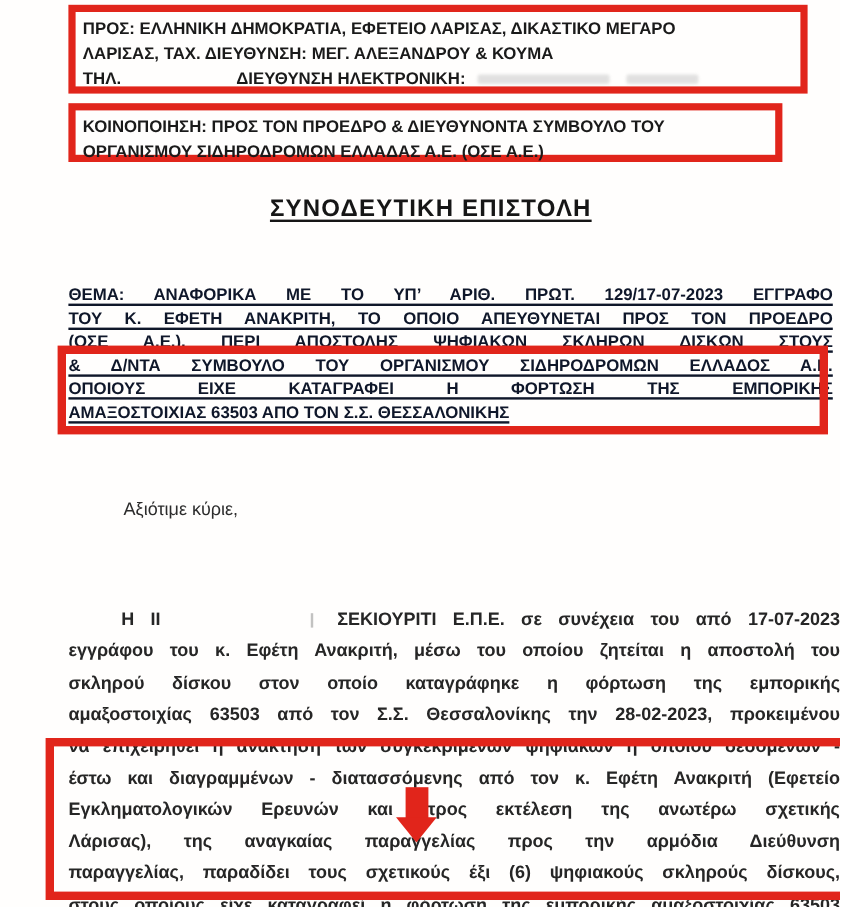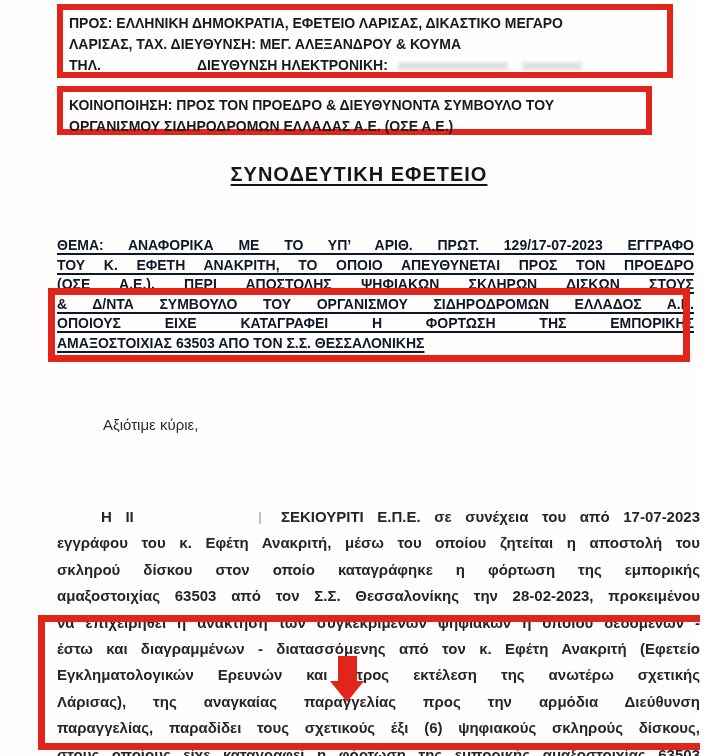--- a/index.html
+++ b/index.html
@@ -67,21 +67,21 @@
   </div>
 
   <div class="ann" style="left:57px; top:86px; width:595px; height:49px;"></div>
   <div class="hdrbox" style="left:57px; top:86px; width:595px;">
     <div class="inner">
       <div>ΚΟΙΝΟΠΟΙΗΣΗ: ΠΡΟΣ ΤΟΝ ΠΡΟΕΔΡΟ &amp; ΔΙΕΥΘΥΝΟΝΤΑ ΣΥΜΒΟΥΛΟ ΤΟΥ</div>
       <div>ΟΡΓΑΝΙΣΜΟΥ ΣΙΔΗΡΟΔΡΟΜΩΝ ΕΛΛΑΔΑΣ Α.Ε. (ΟΣΕ Α.Ε.)</div>
     </div>
   </div>
 
-  <div class="title">ΣΥΝΟΔΕΥΤΙΚΗ ΕΦΕΤΕΙΟ</div>
+  <div class="title">ΣΥΝΟΔΕΥΤΙΚΗ ΕΠΙΣΤΟΛΗ</div>
 
   <div class="subject">
     <div class="ln">ΘΕΜΑ: ΑΝΑΦΟΡΙΚΑ ΜΕ ΤΟ ΥΠ’ ΑΡΙΘ. ΠΡΩΤ. 129/17-07-2023 ΕΓΓΡΑΦΟ</div>
     <div class="ln">ΤΟΥ Κ. ΕΦΕΤΗ ΑΝΑΚΡΙΤΗ, ΤΟ ΟΠΟΙΟ ΑΠΕΥΘΥΝΕΤΑΙ ΠΡΟΣ ΤΟΝ ΠΡΟΕΔΡΟ</div>
     <div class="ln">(ΟΣΕ Α.Ε.), ΠΕΡΙ ΑΠΟΣΤΟΛΗΣ ΨΗΦΙΑΚΩΝ ΣΚΛΗΡΩΝ ΔΙΣΚΩΝ ΣΤΟΥΣ</div>
     <div class="ln">&amp; Δ/ΝΤΑ ΣΥΜΒΟΥΛΟ ΤΟΥ ΟΡΓΑΝΙΣΜΟΥ ΣΙΔΗΡΟΔΡΟΜΩΝ ΕΛΛΑΔΟΣ Α.Ε.</div>
     <div class="ln">ΟΠΟΙΟΥΣ ΕΙΧΕ ΚΑΤΑΓΡΑΦΕΙ Η ΦΟΡΤΩΣΗ ΤΗΣ ΕΜΠΟΡΙΚΗΣ</div>
     <div class="ln last">ΑΜΑΞΟΣΤΟΙΧΙΑΣ 63503 ΑΠΟ ΤΟΝ Σ.Σ. ΘΕΣΣΑΛΟΝΙΚΗΣ</div>
   </div>
 

